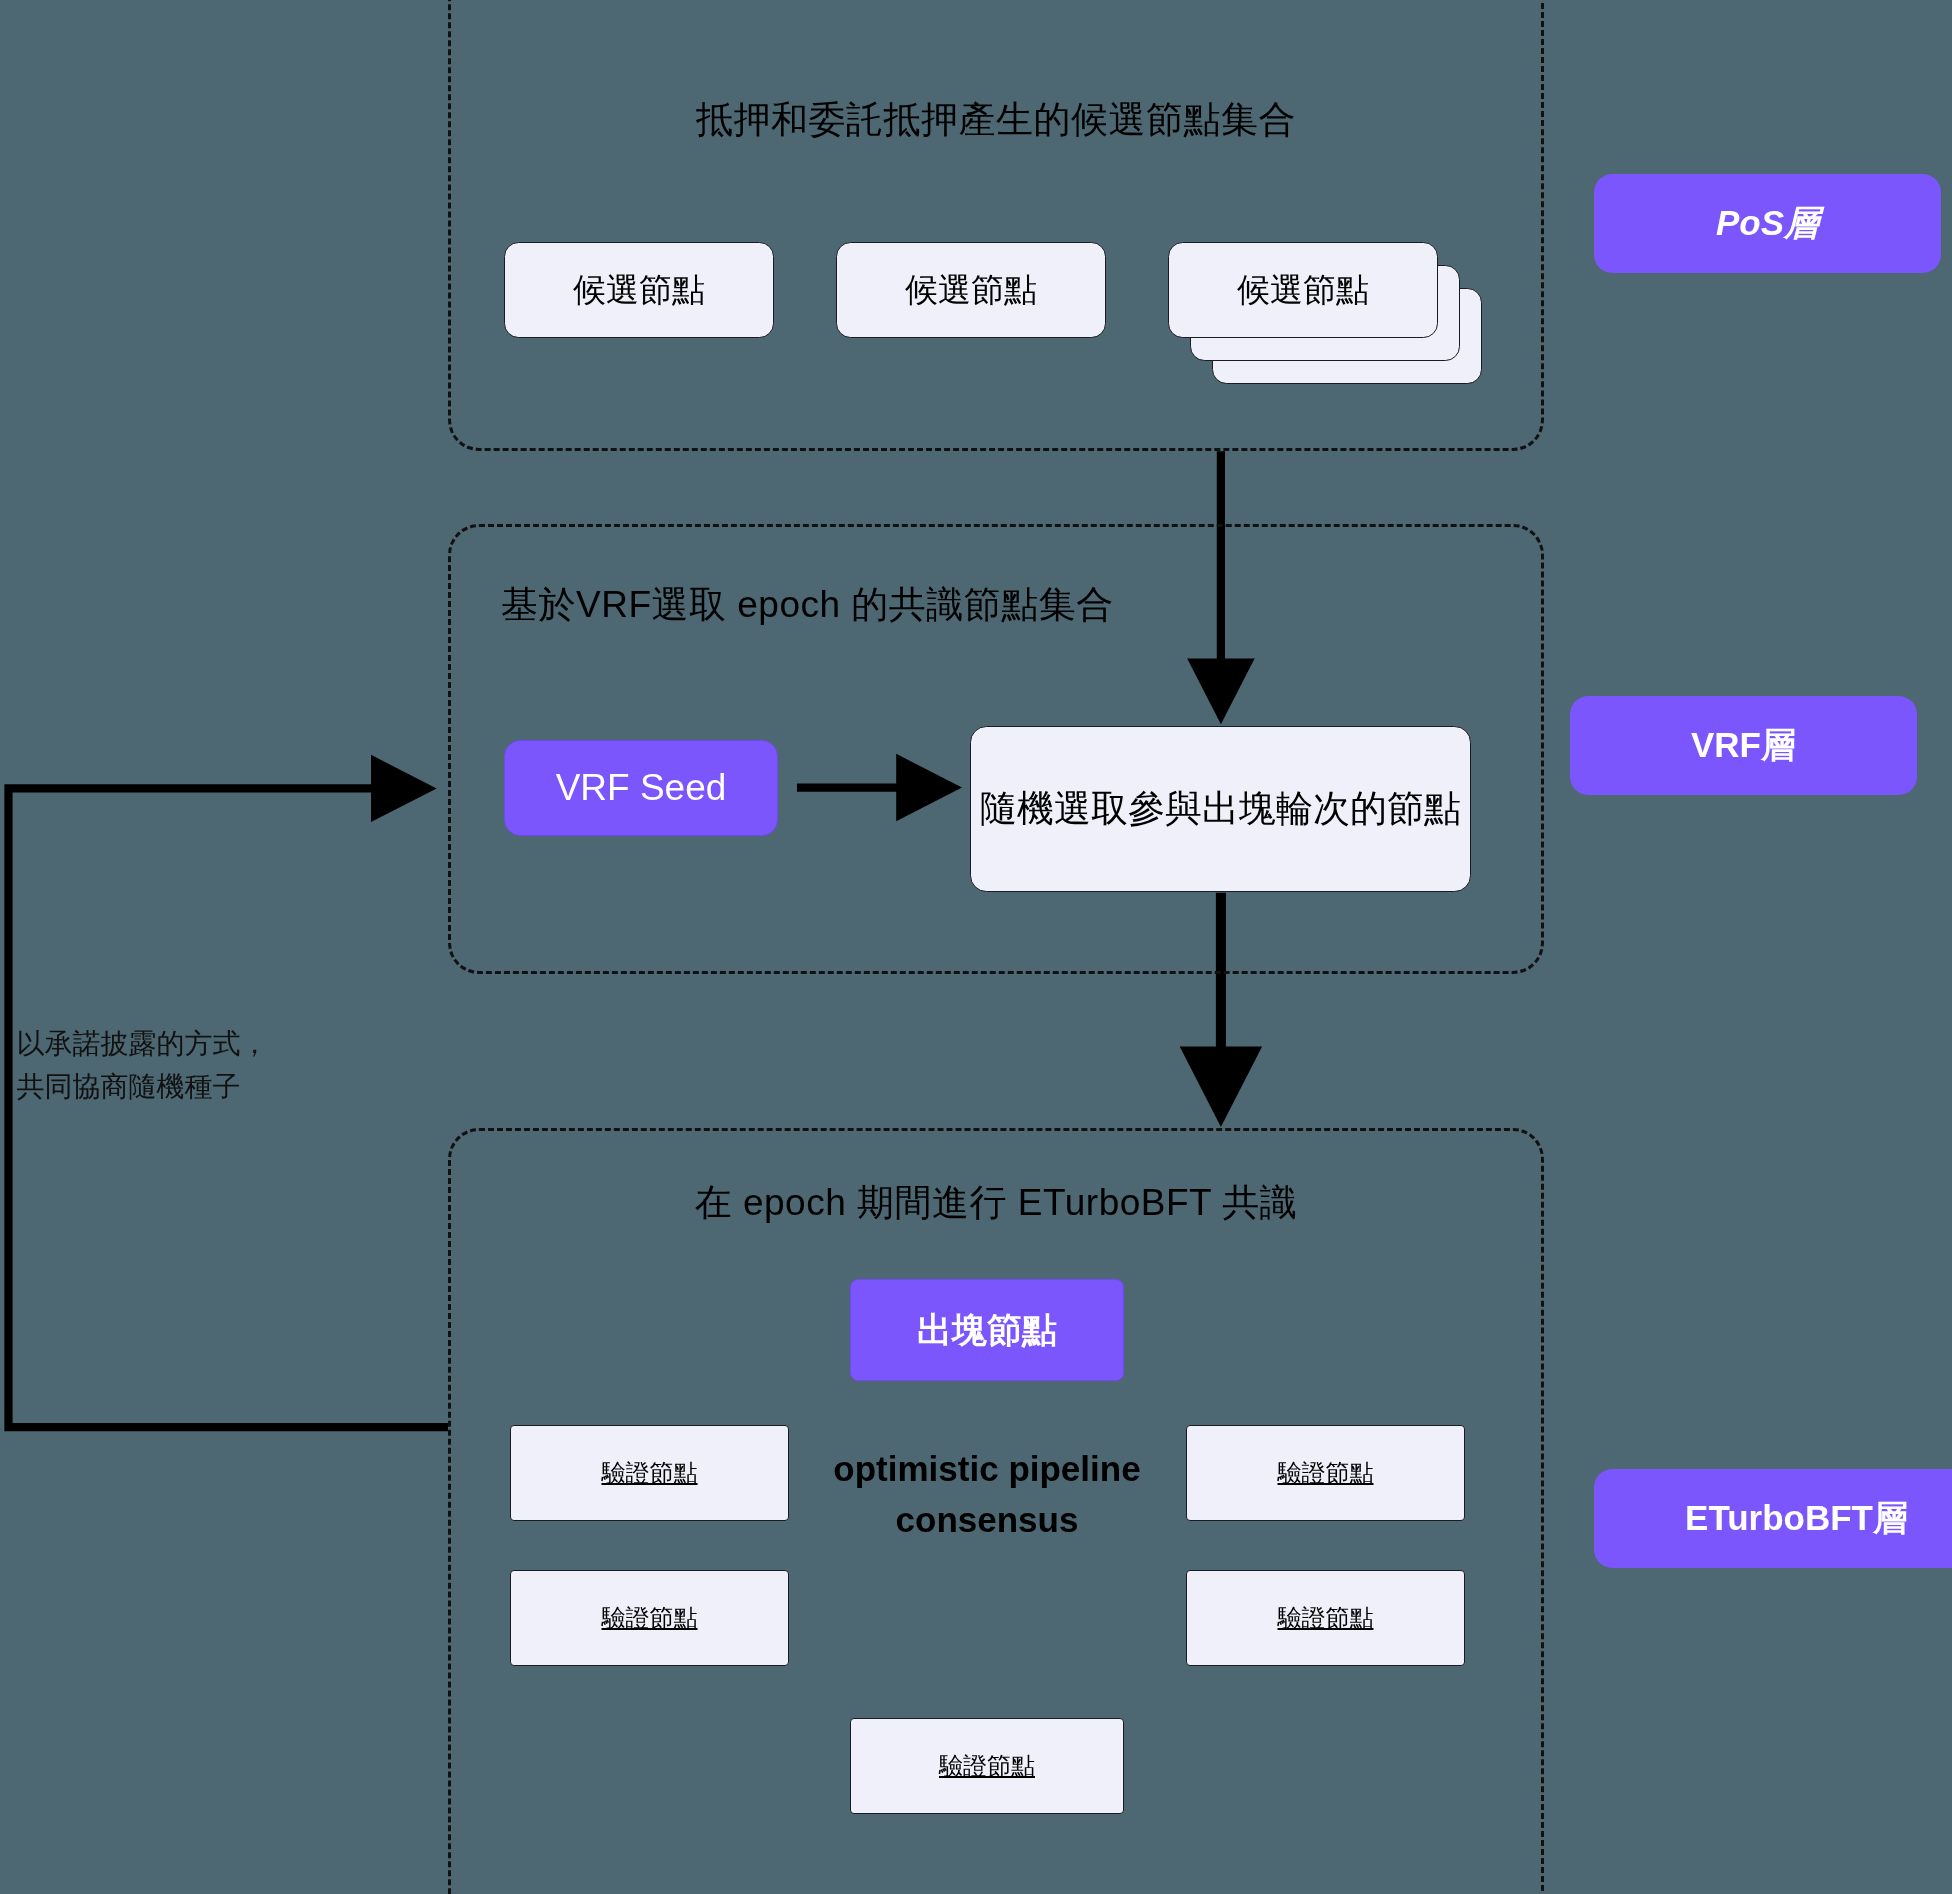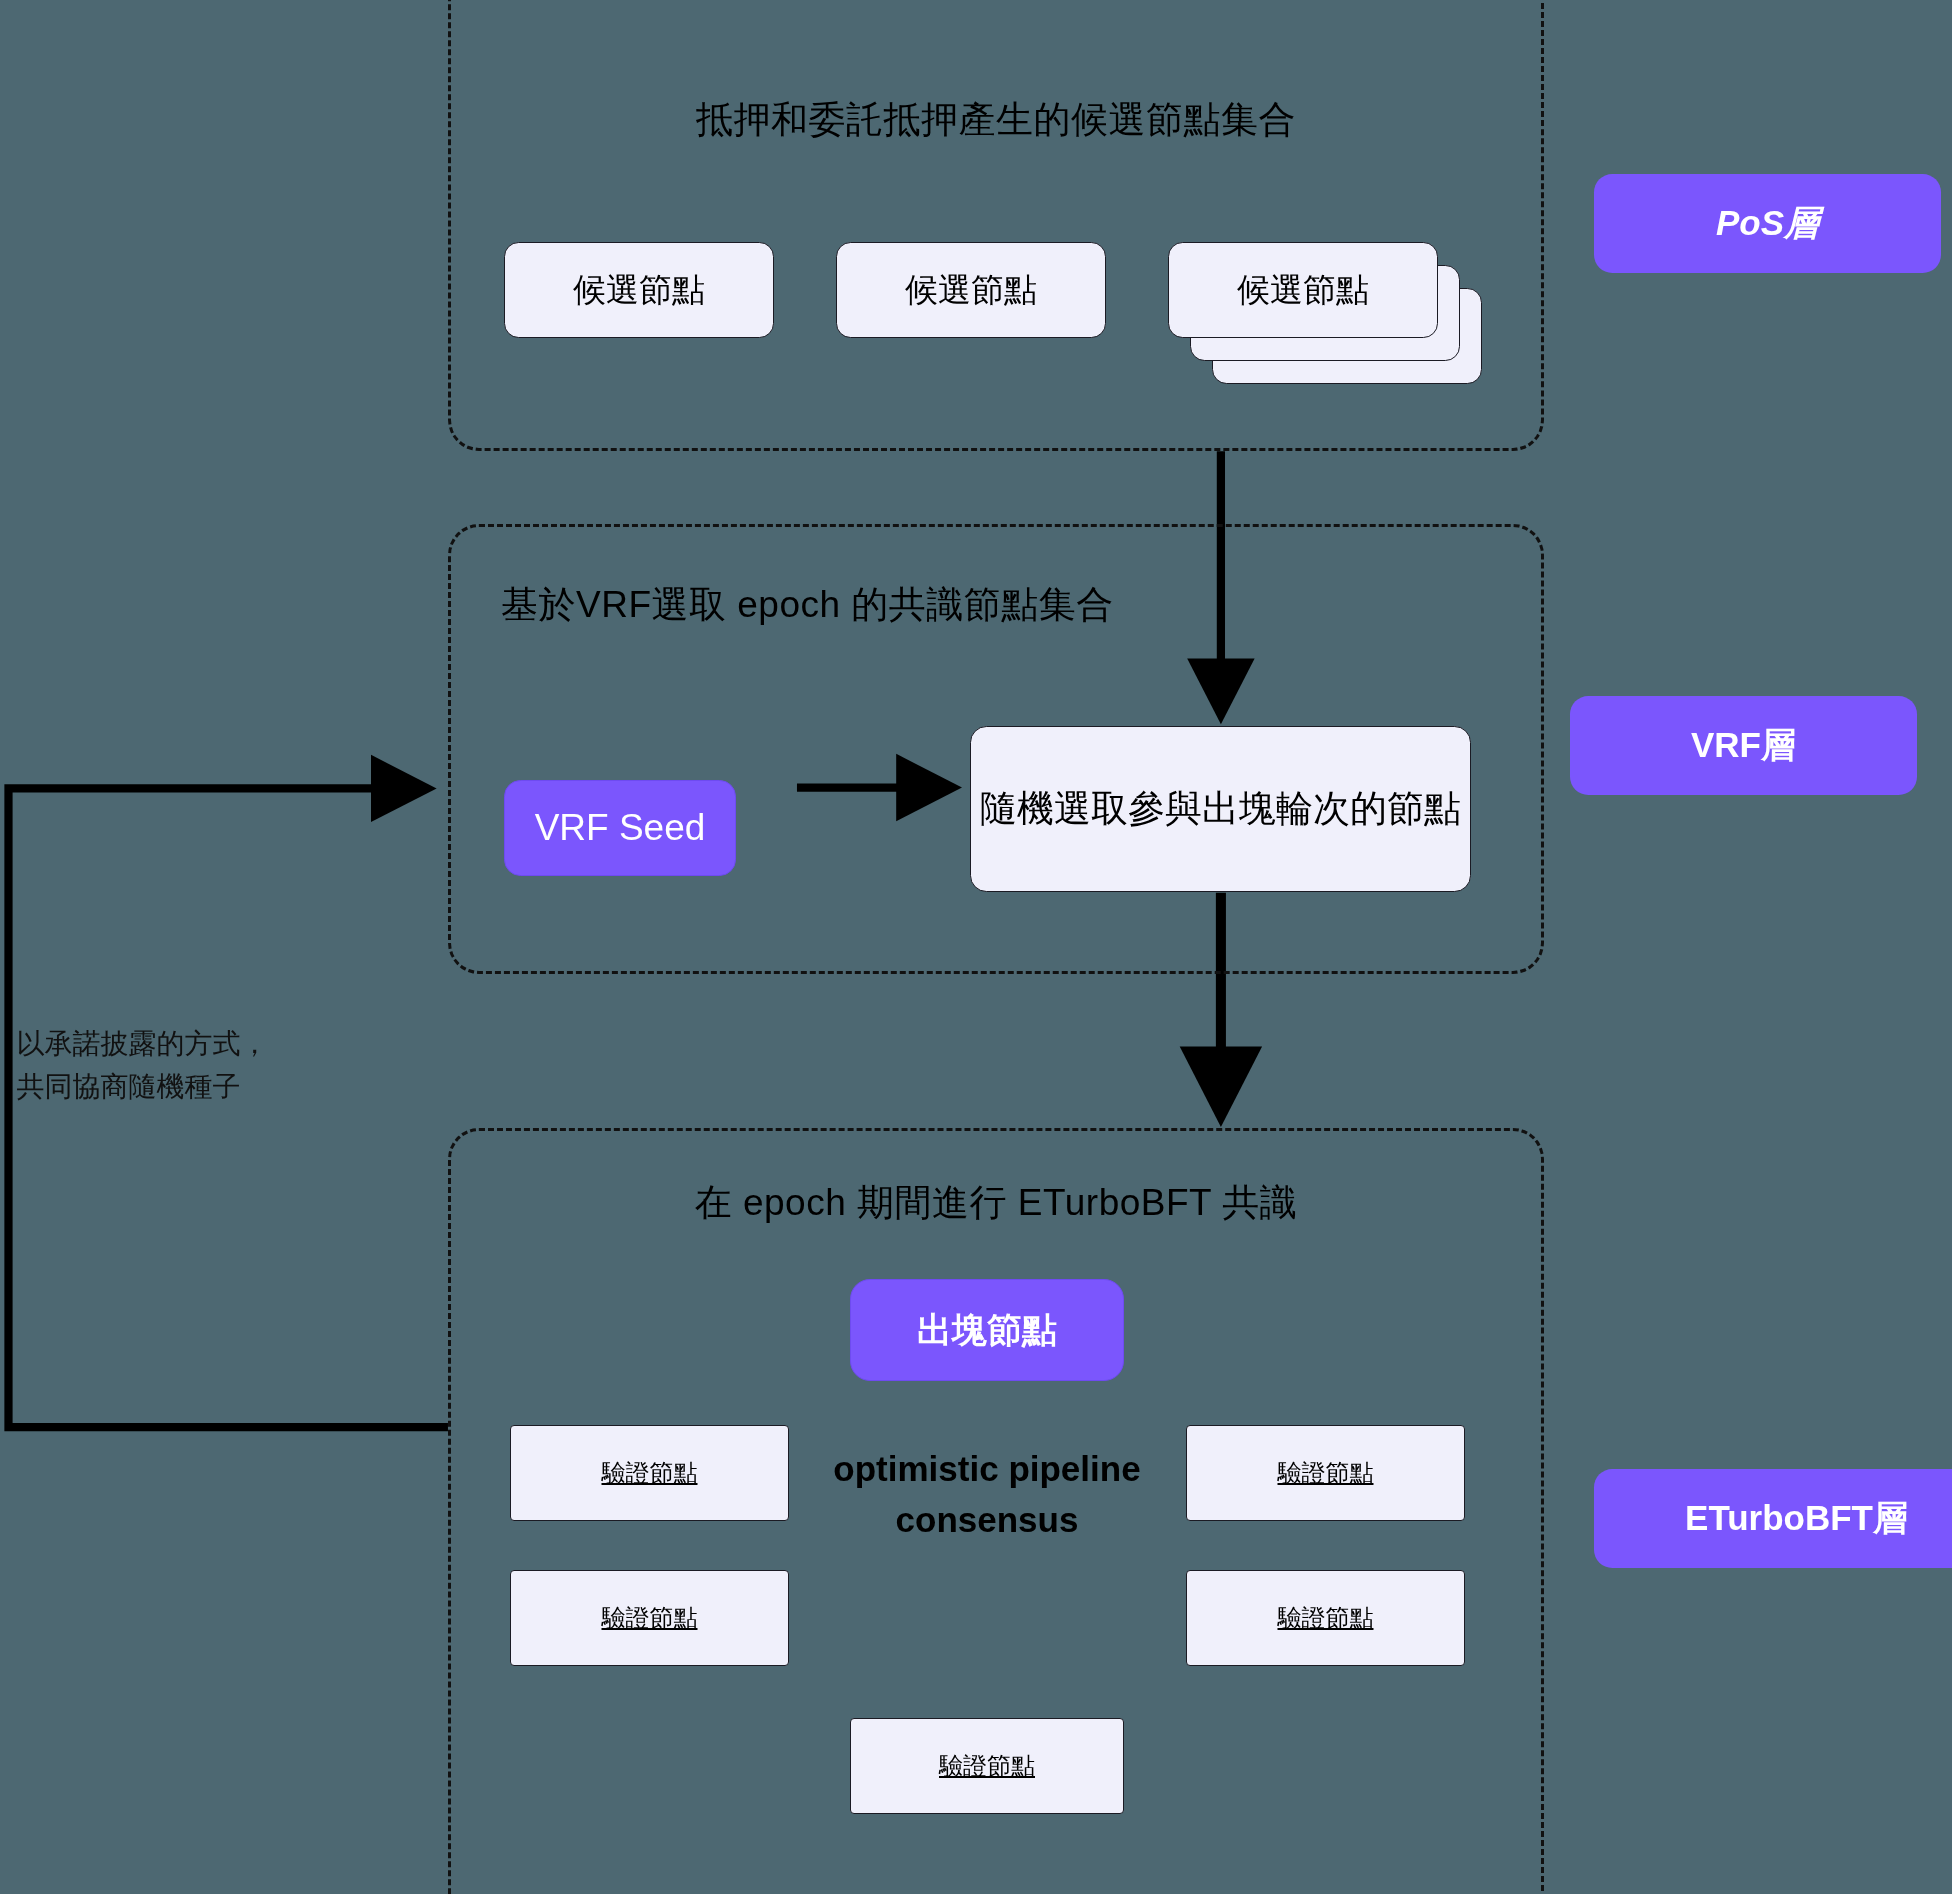--- a/index.html
+++ b/index.html
@@ -99,30 +99,29 @@
     border: 1.8px solid #6e4bf0;
     border-radius: 14.6px;
     display: flex;
     align-items: center;
     justify-content: center;
     color: #ffffff;
     box-sizing: border-box;
   }
   
   #vrf-seed {
-    left: 504px; top: 740px; width: 232px; height: 96px;
+    left: 504px; top: 740px; width: 274px; height: 96px;
     font-size: 37px;
     border-radius: 16.4px;
-    margin-top: 40px;
   }
   
   #proposer {
     left: 850px; top: 1279px; width: 274px; height: 102px;
     font-size: 35px; font-weight: bold;
-    border-radius: 20px;
+    border-radius: 8px;
   }
 
   
   .layer-tag {
     position: absolute;
     background: #7b56fd;
     border-radius: 18.3px;
     display: flex;
     align-items: center;
     justify-content: center;

